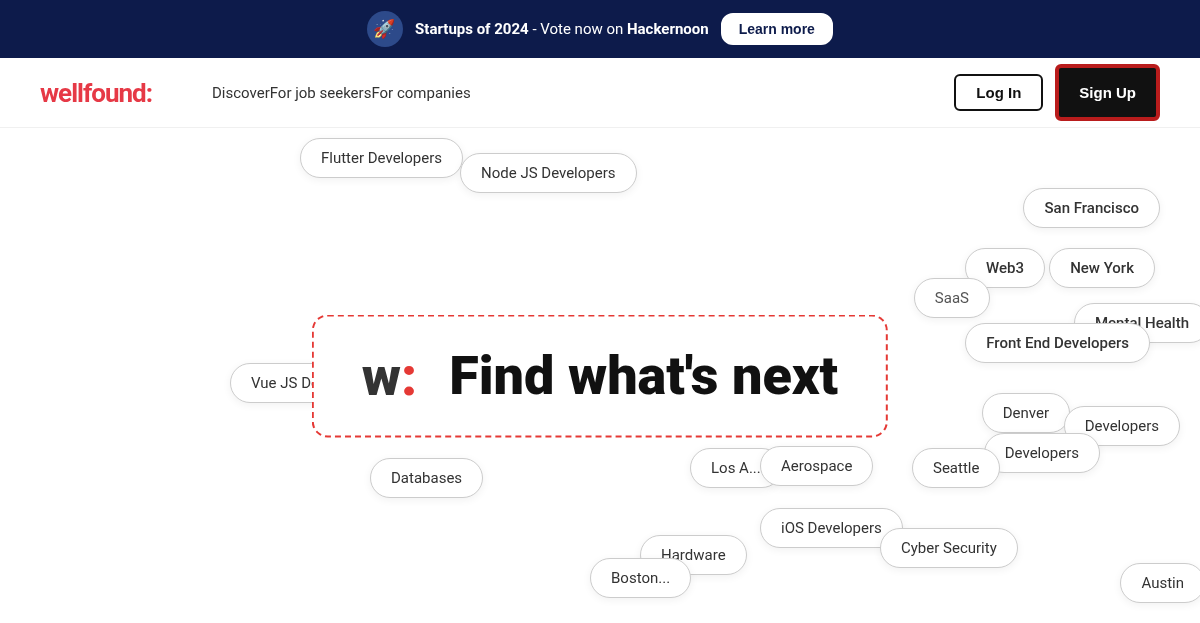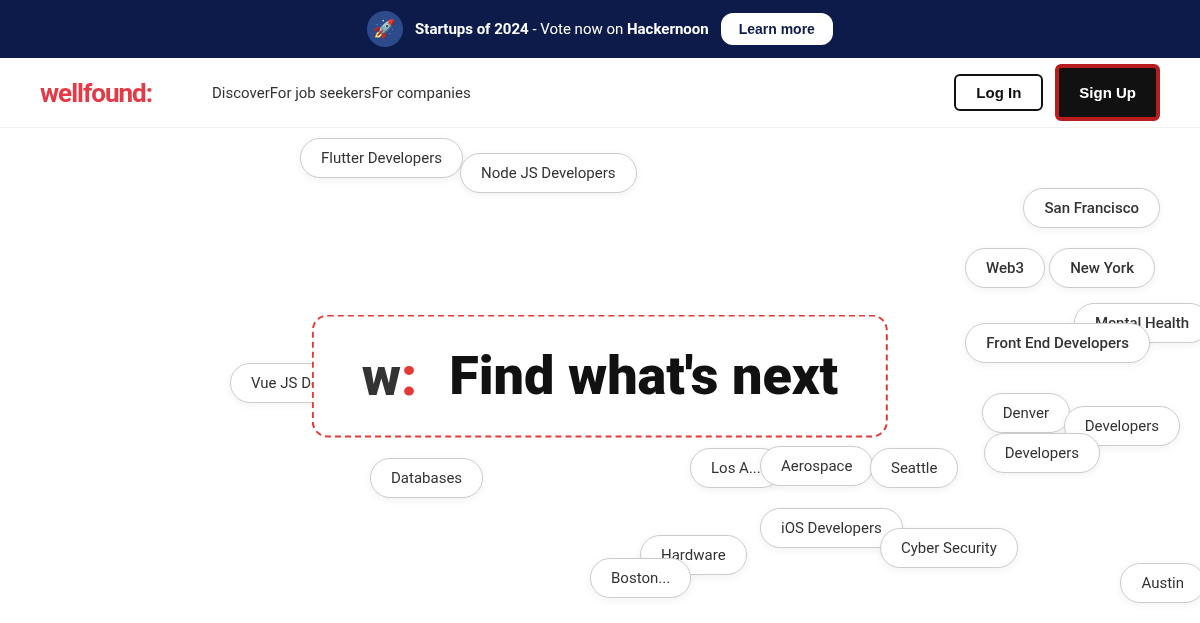--- a/index.html
+++ b/index.html
@@ -176,21 +176,21 @@
     .tag-saas { top: 150px; right: 210px; font-weight: 400; color: #555; border-style: solid; }
     .tag-new-york { top: 120px; right: 45px; font-weight: 500; }
     .tag-mental-health { top: 175px; right: -10px; font-weight: 500; }
     .tag-front-end { top: 195px; right: 50px; font-weight: 500; }
     .tag-vue { top: 235px; left: 230px; }
     .tag-denver { top: 265px; right: 130px; }
     .tag-developers-1 { top: 278px; right: 20px; }
     .tag-developers-2 { top: 305px; right: 100px; }
     .tag-los-angeles { top: 320px; left: 690px; }
     .tag-aerospace { top: 318px; left: 760px; }
-    .tag-seattle { top: 320px; left: 870px; text-align: right; }
+    .tag-seattle { top: 320px; left: 912px; text-align: right; }
     .tag-databases { top: 330px; left: 370px; }
     .tag-ios { top: 380px; left: 760px; }
     .tag-cyber { top: 400px; left: 880px; }
     .tag-hardware { top: 407px; left: 640px; }
     .tag-boston { top: 430px; left: 590px; }
     .tag-austin { top: 435px; right: -5px; }
   </style>
 </head>
 <body>
 
@@ -220,20 +220,21 @@
     <button class="btn-signup">Sign Up</button>
   </div>
 </header>
 
 <main class="main">
 
   <div class="tag tag-flutter">Flutter Developers</div>
   <div class="tag tag-nodejs">Node JS Developers</div>
   <div class="tag tag-san-francisco">San Francisco</div>
   <div class="tag tag-web3">Web3</div>
+  <div class="tag tag-saas">SaaS</div>
   <div class="tag tag-new-york">New York</div>
   <div class="tag tag-mental-health">Mental Health</div>
   <div class="tag tag-front-end">Front End Developers</div>
   <div class="tag tag-vue">Vue JS Developers</div>
   <div class="tag tag-denver">Denver</div>
   <div class="tag tag-developers-1">Developers</div>
   <div class="tag tag-developers-2">Developers</div>
   <div class="tag tag-los-angeles">Los A...</div>
   <div class="tag tag-aerospace">Aerospace</div>
   <div class="tag tag-seattle">Seattle</div>

